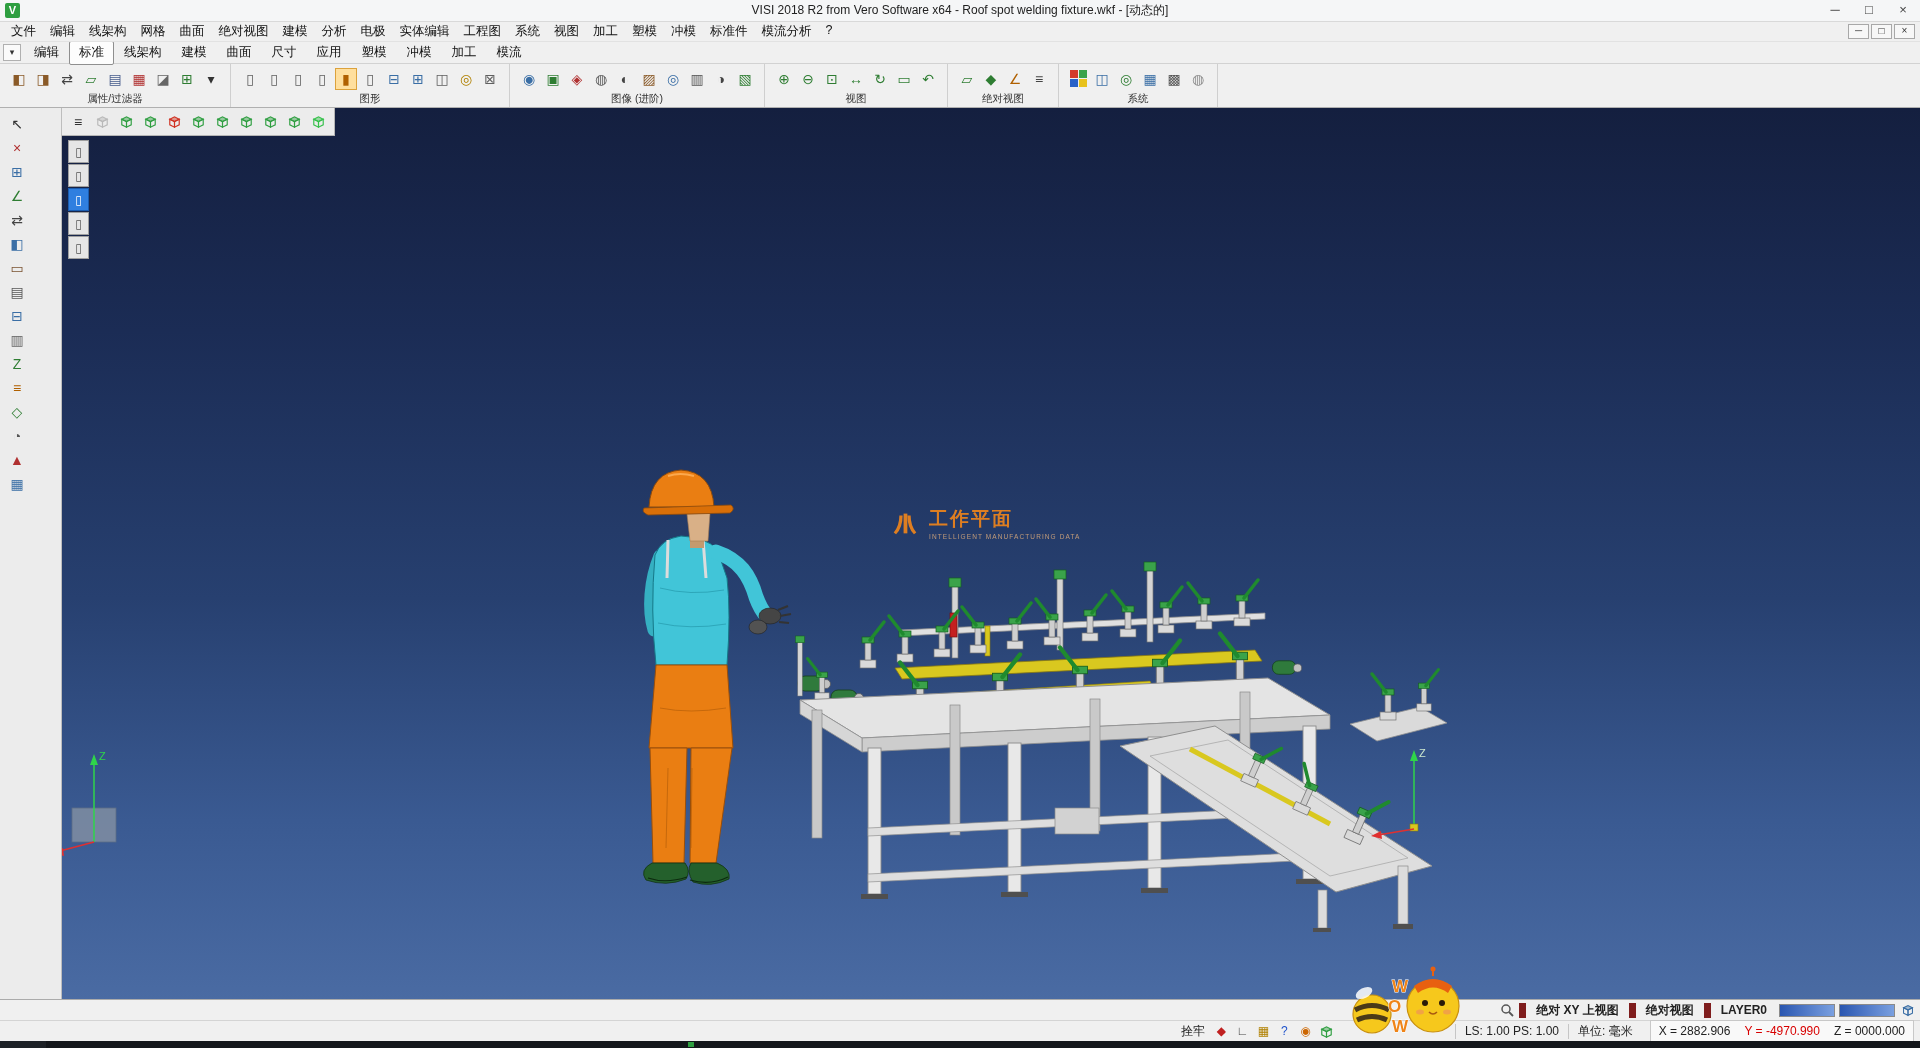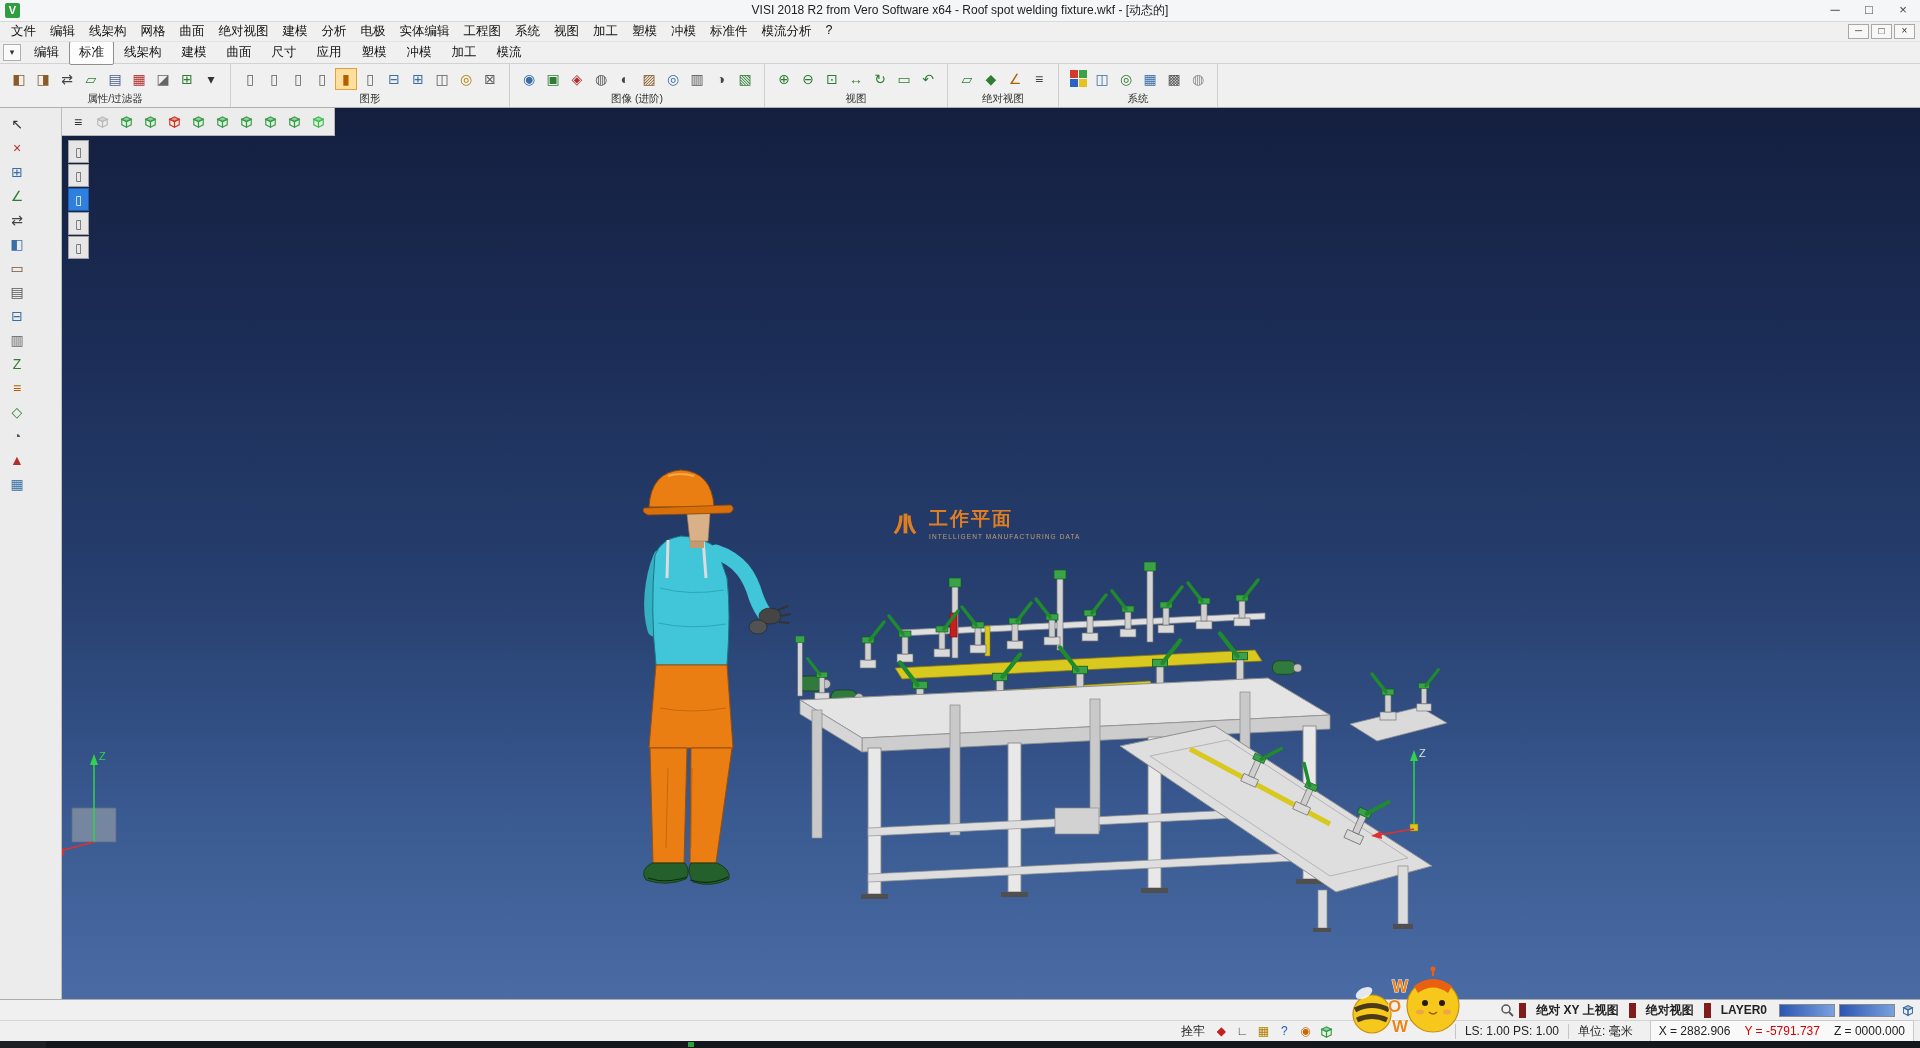--- a/index.html
+++ b/index.html
@@ -519,21 +519,21 @@
             <polygon points="4,6.5 9,4 14,6.5 9,9" fill="#2e9e40" fill-opacity=".45" stroke="#2e9e40" stroke-width="1.2"></polygon>
             <polygon points="4,6.5 9,9 9,15 4,12.5" fill="none" stroke="#2e9e40" stroke-width="1.2"></polygon>
             <polygon points="14,6.5 9,9 9,15 14,12.5" fill="none" stroke="#2e9e40" stroke-width="1.2"></polygon>
           </svg>
         </span>
       </span>
     <span class="seg">LS: 1.00 PS: 1.00</span>
     <span class="seg">单位: 毫米</span>
     <span class="coords">
       <span class="cx">X = 2882.906</span>
-      <span class="cy">Y = -5791.737</span>
+      <span class="cy">Y = -4970.990</span>
       <span class="cz">Z = 0000.000</span>
     </span>
   </div>
 
   <div class="taskbar">
     <span class="tb-start"></span>
     <span class="tb-icon"></span>
   </div>
 
   <div class="mascot">

